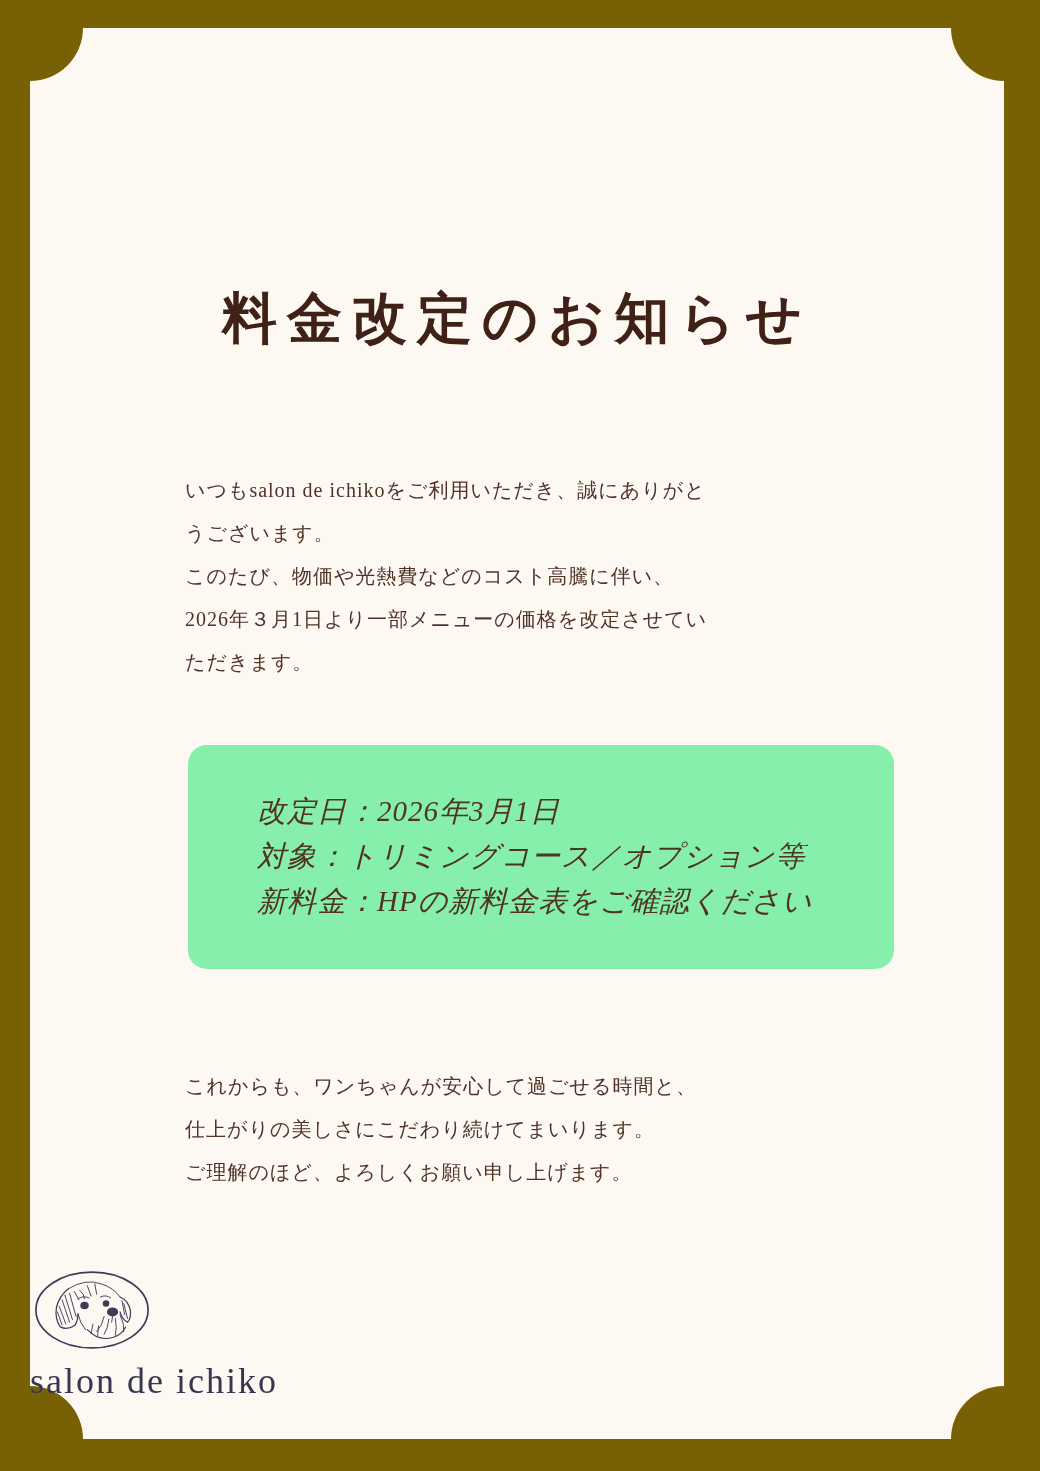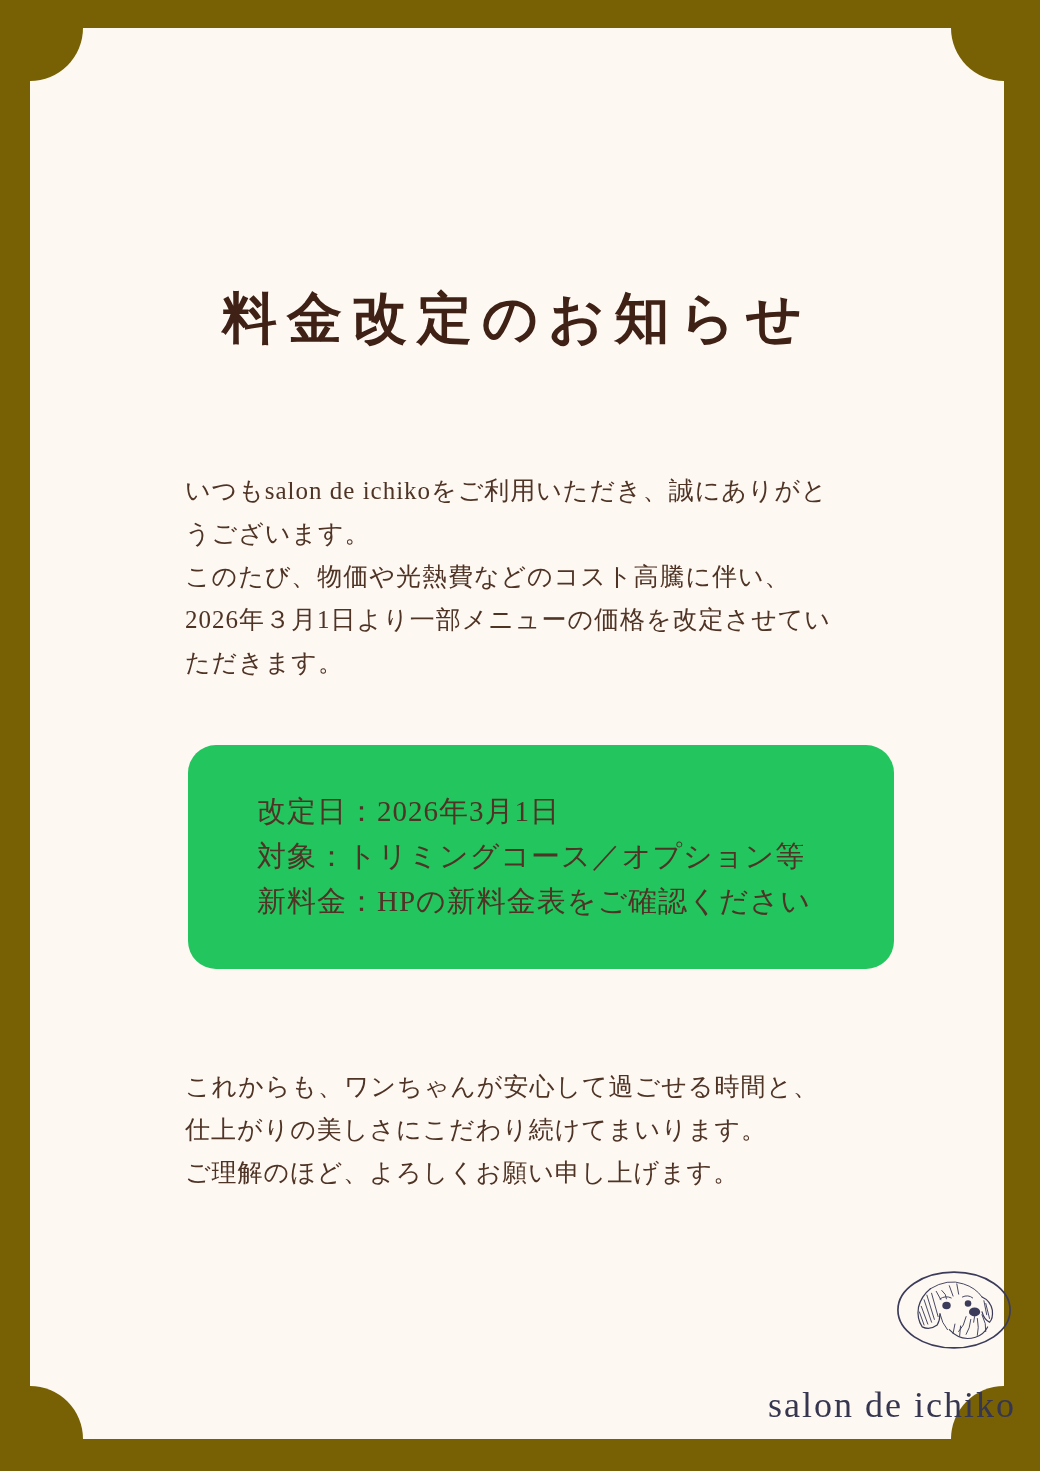--- a/index.html
+++ b/index.html
@@ -37,56 +37,56 @@
     font-weight: 700;
     letter-spacing: 10px;
     color: #3F2115;
     line-height: 1.2;
   }
   .body-text {
     position: absolute;
     left: 155px;
     width: 770px;
     margin: 0;
-    font-size: 25px;
+    font-size: 20px;
     line-height: 43px;
     letter-spacing: 1px;
     color: #4F3325;
     white-space: pre-line;
   }
   .intro   { top: 441px; }
   .closing { top: 1021px; margin-top: 16px; }
 
   .details-box {
     position: absolute;
     left: 158px; top: 717px;
     width: 706px; height: 224px;
-    background: #22c55e;            
-    border-radius: 28px;
+    background: #86efac;            
+    border-radius: 19px;
     box-sizing: border-box;
+    font-style: italic;
   }
   .details-text {
     position: absolute;
     left: 69px; top: 44px;
     margin: 0;
     font-size: 29px;
     line-height: 45px;
     letter-spacing: 1px;
     color: #4F3325;
     white-space: pre-line;
   }
 
   .footer {
     position: absolute;
-    top: 1240px; left: 12px;
+    top: 1240px; left: 0;
     width: 100%;
     display: flex;
     flex-direction: column;
-    align-items: flex-end;
-    gap: 24px;
+    align-items: flex-start;
   }
   .logo-oval { width: 124px; height: 86px; }
   .brand {
     margin-top: 6px;
     font-size: 36px;
     letter-spacing: 2px;
     color: #363650;                 
     line-height: 1.2;
   }
 </style>

